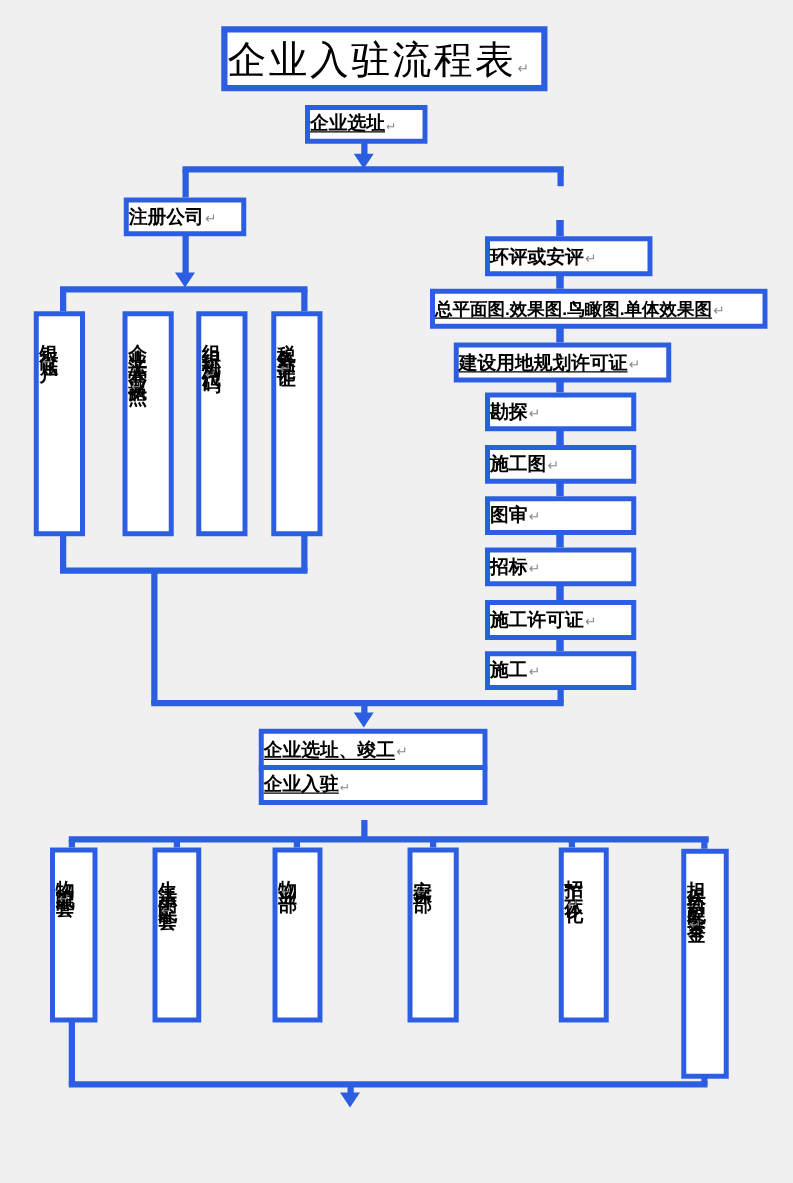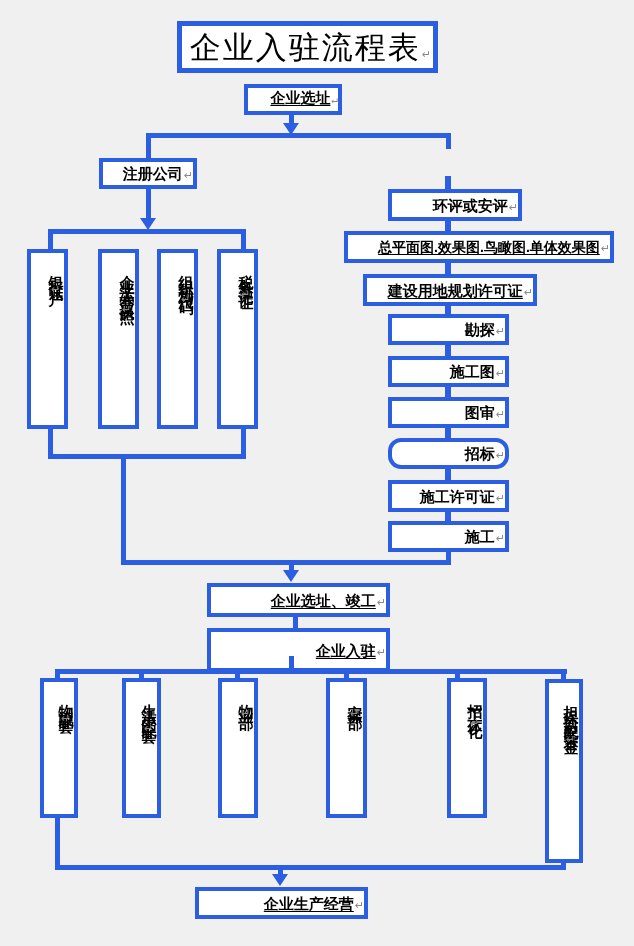--- a/index.html
+++ b/index.html
@@ -6,21 +6,21 @@
     --bg:#f0f0f1; --accent:#2b5ee0; --fill:#ffffff; --text:#000000; --mark:#8a8a8a;
   }
   html,body{margin:0;padding:0;background:var(--bg);}
   .canvas{
     position:relative; width:634px; height:946px; background:var(--bg);
     font-family:"Liberation Sans", sans-serif; color:var(--text); overflow:hidden;
   }
   .box{
     position:absolute; box-sizing:border-box; background:var(--fill);
     border:4px solid var(--accent);
-    display:flex; align-items:center; justify-content:flex-end;
+    display:flex; align-items:center; justify-content:flex-start;
   }
   .box .label{
     font-weight:bold; font-size:15px; line-height:1; white-space:nowrap;
   }
   .box .label::after{
     content:attr(data-mark); color:var(--mark); font-size:11px; font-weight:normal;
     display:inline-block; text-decoration:none; margin-left:1px;
   }
   .ul .label{ text-decoration:underline; text-decoration-thickness:1px; text-underline-offset:2px; }
   .titlebox{ border-width:5px; }
@@ -102,42 +102,42 @@
   </div>
   <div class="ln" style="left:445px;top:343px;width:6px;height:15px;"></div>
   <div class="box" style="left:388px;top:356px;width:121px;height:31px;">
     <span class="label" data-mark="↵">施工图</span>
   </div>
   <div class="ln" style="left:445px;top:385px;width:6px;height:14px;"></div>
   <div class="box" style="left:388px;top:397px;width:121px;height:31px;">
     <span class="label" data-mark="↵">图审</span>
   </div>
   <div class="ln" style="left:445px;top:426px;width:6px;height:14px;"></div>
-  <div class="box" style="left:388px;top:438px;width:121px;height:31px;border-radius:13px;">
+  <div class="box" style="left:388px;top:438px;width:121px;height:31px;">
     <span class="label" data-mark="↵">招标</span>
   </div>
   <div class="ln" style="left:445px;top:467px;width:6px;height:15px;"></div>
   <div class="box" style="left:388px;top:480px;width:121px;height:32px;">
     <span class="label" data-mark="↵">施工许可证</span>
   </div>
   <div class="ln" style="left:445px;top:510px;width:6px;height:13px;"></div>
   <div class="box" style="left:388px;top:521px;width:121px;height:31px;">
     <span class="label" data-mark="↵">施工</span>
   </div>
 
   <div class="ln" style="left:446px;top:550px;width:5px;height:12px;"></div>
   <div class="ln" style="left:121px;top:560px;width:330px;height:5px;"></div>
   <div class="ln" style="left:289px;top:563px;width:5px;height:10px;"></div>
   <div class="arr" style="left:283px;top:570px;"></div>
 
   <div class="box ul" style="left:207px;top:583px;width:183px;height:34px;">
     <span class="label" data-mark="↵">企业选址、竣工</span>
   </div>
   <div class="ln" style="left:293px;top:615px;width:5px;height:13px;"></div>
-  <div class="box ul" style="left:207px;top:628px;width:183px;height:44px;">
+  <div class="box ul" style="left:207px;top:612px;width:183px;height:32px;font-family:Liberation Mono, monospace;">
     <span class="label" data-mark="↵">企业入驻</span>
   </div>
 
   <div class="ln" style="left:289px;top:656px;width:5px;height:16px;"></div>
   <div class="ln" style="left:55px;top:669px;width:512px;height:5px;"></div>
   <div class="ln" style="left:55px;top:672px;width:5px;height:8px;"></div>
   <div class="ln" style="left:139px;top:672px;width:5px;height:8px;"></div>
   <div class="ln" style="left:235px;top:672px;width:5px;height:8px;"></div>
   <div class="ln" style="left:344px;top:672px;width:5px;height:8px;"></div>
   <div class="ln" style="left:455px;top:672px;width:5px;height:8px;"></div>
@@ -161,17 +161,14 @@
   <div class="box vbox" style="left:545px;top:679px;width:38px;height:184px;">
     <span class="label" data-mark="↵">担保公司配套资金</span>
   </div>
 
   <div class="ln" style="left:55px;top:816px;width:5px;height:52px;"></div>
   <div class="ln" style="left:561px;top:861px;width:5px;height:7px;"></div>
   <div class="ln" style="left:55px;top:865px;width:511px;height:5px;"></div>
   <div class="ln" style="left:278px;top:868px;width:5px;height:8px;"></div>
   <div class="arr" style="left:272px;top:874px;"></div>
 
-  <div class="box ul" style="left:195px;top:887px;width:173px;height:32px;">
-    <span class="label" data-mark="↵">企业生产经营</span>
-  </div>
 
 </div>
 
 </body></html>

